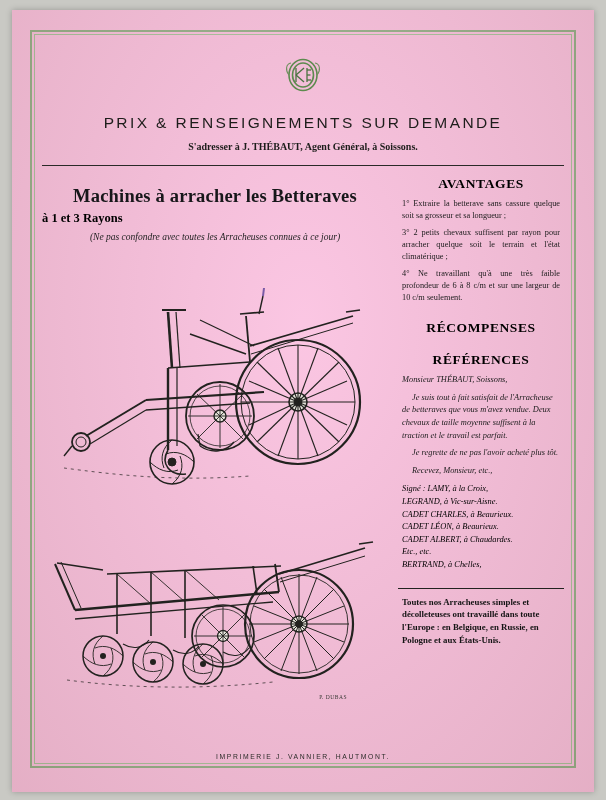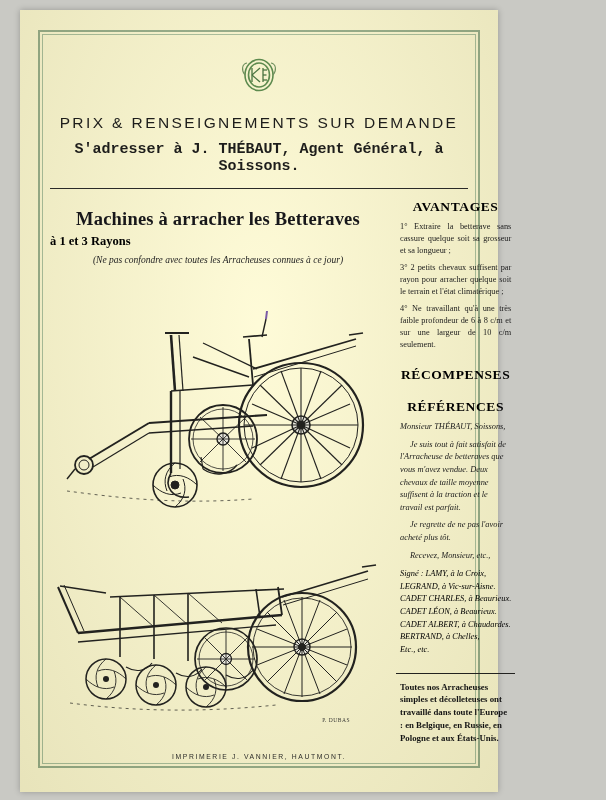--- a/index.html
+++ b/index.html
@@ -6,23 +6,23 @@
   html, body { margin: 0; padding: 0; }
   body {
     width: 606px;
     height: 800px;
     background: #c9c9c4;
     font-family: "Liberation Serif", serif;
     overflow: hidden;
   }
   .page {
     position: absolute;
-    left: 20px; top: 10px;
-    width: 478px; height: 782px;
-    background: #fef9c3;
+    left: 12px; top: 10px;
+    width: 582px; height: 782px;
+    background: #f9a8d4;
     box-shadow: 0 0 6px rgba(0,0,0,0.25);
   }
   .page::after {
     
     content: "";
     position: absolute; inset: 0;
     background: radial-gradient(ellipse at 50% 40%, rgba(255,255,255,0.35), rgba(190,188,170,0.35));
     pointer-events: none;
   }
   .frame-outer {
@@ -57,24 +57,24 @@
     margin-top: 16px;
     font-size: 15.5px;
     letter-spacing: 2.4px;
     color: #1d1d1b;
     font-family: "Liberation Sans", sans-serif;
     font-weight: normal;
   }
   .subhead {
     text-align: center;
     margin-top: 9px;
-    font-size: 15px;
+    font-size: 10px;
     font-weight: bold;
     color: #1d1d1b;
-    font-family: Liberation Mono, monospace;
+    font-family: Liberation Serif, serif;
   }
   .rule {
     margin: 13px 0 0 0;
     height: 0;
     border-top: 1.5px solid #2a2a28;
   }
 
   
   .columns {
     display: flex;
@@ -437,22 +437,22 @@
           <p class="ind">Je suis tout à fait satisfait de l'Arracheuse de betteraves que vous m'avez vendue. Deux chevaux de taille moyenne suffisent à la traction et le travail est parfait.</p>
           <p class="ind">Je regrette de ne pas l'avoir acheté plus tôt.</p>
           <p class="ind">Recevez, Monsieur, etc.,</p>
         </div>
         <div class="ref-names">
           <div>Signé : LAMY, à la Croix,</div>
           <div>LEGRAND, à Vic-sur-Aisne.</div>
           <div>CADET CHARLES, à Beaurieux.</div>
           <div>CADET LÉON, à Beaurieux.</div>
           <div>CADET ALBERT, à Chaudardes.</div>
+          <div>Etc., etc.</div>
           <div>BERTRAND, à Chelles,</div>
-          <div>Etc., etc.</div>
         </div>
 
         <div class="callout">Toutes nos Arracheuses simples et décolleteuses ont travaillé dans toute l'Europe : en Belgique, en Russie, en Pologne et aux États-Unis.</div>
       </div>
     </div>
 
     <div class="footer">IMPRIMERIE J. VANNIER, HAUTMONT.</div>
   </div>
 </div>
 

